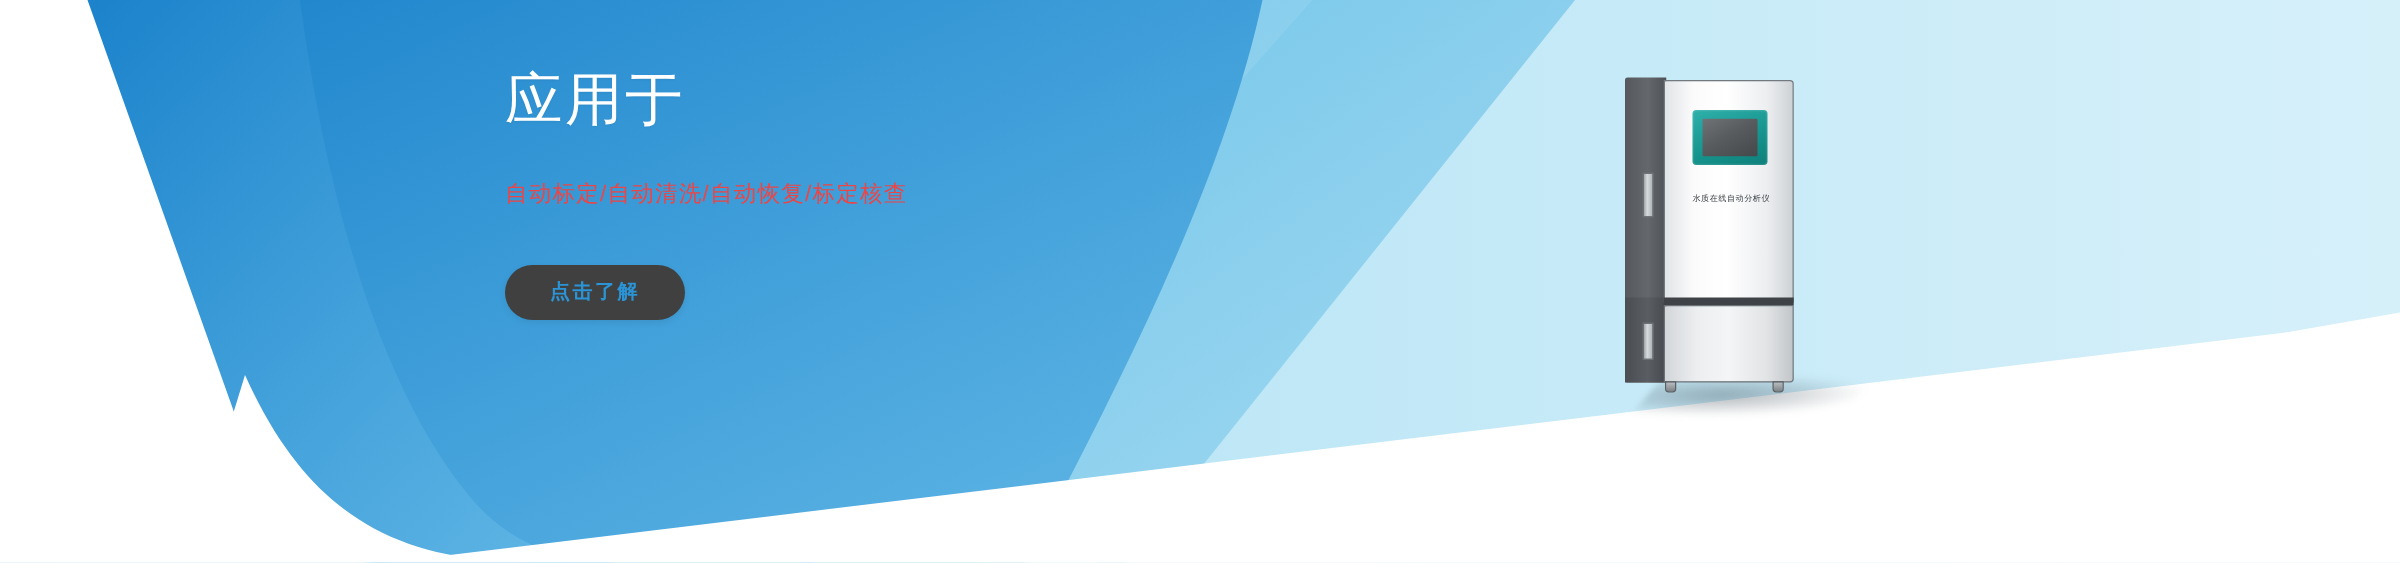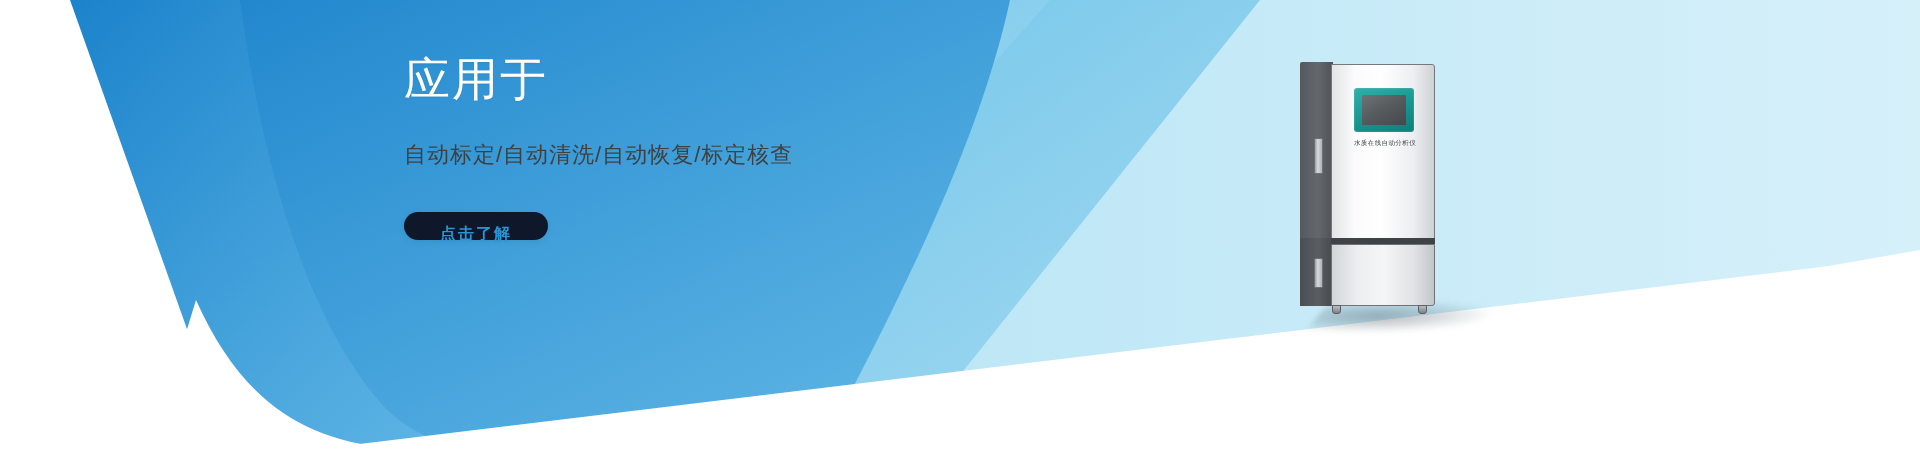--- a/index.html
+++ b/index.html
@@ -43,38 +43,38 @@
     line-height: 62px;
     font-weight: 400;
     letter-spacing: 2px;
     margin: 0;
     text-shadow: 0 1px 2px rgba(0,0,0,0.06);
   }
   .headline .l1 { display: block; }
   .headline .l2 { display: block; }
 
   .subtitle {
-    color: #404040;
-    font-size: 22px;
+    color: #ef4444;
+    font-size: 18px;
     line-height: 30px;
     letter-spacing: 1px;
     margin: 30px 0 0 0;
     font-weight: 400;
   }
 
   .cta {
     display: block;
     margin-top: 42px;
     width: 144px;
-    height: 28px;
+    height: 44px;
     line-height: 44px;
     text-align: center;
     border: none;
     border-radius: 24px;
-    background: #0f172a;
+    background: #404040;
     color: #2a94d6;
     font-size: 16px;
     letter-spacing: 2px;
     font-weight: bold;
     font-family: "Liberation Sans", "DejaVu Sans", sans-serif;
     cursor: pointer;
     box-shadow: 0 2px 6px rgba(0,0,0,0.08);
     padding: 0;
   }
 
@@ -145,21 +145,21 @@
   }
   .dev-screen {
     position: absolute;
     left: 8px; top: 7px;
     width: 44px; height: 30px;
     background: linear-gradient(150deg, #6e7375 0%, #585c5e 45%, #45484a 100%);
     border-radius: 1px;
   }
   .dev-label {
     position: absolute;
-    left: 31px; top: 77px;
+    left: 31px; top: 93px;
     width: 108px;
     text-align: center;
     font-size: 6.5px;
     letter-spacing: 0.4px;
     color: #3a3f44;
     font-family: "DejaVu Sans", sans-serif;
     white-space: nowrap;
   }
   .dev-handle {
     position: absolute;

